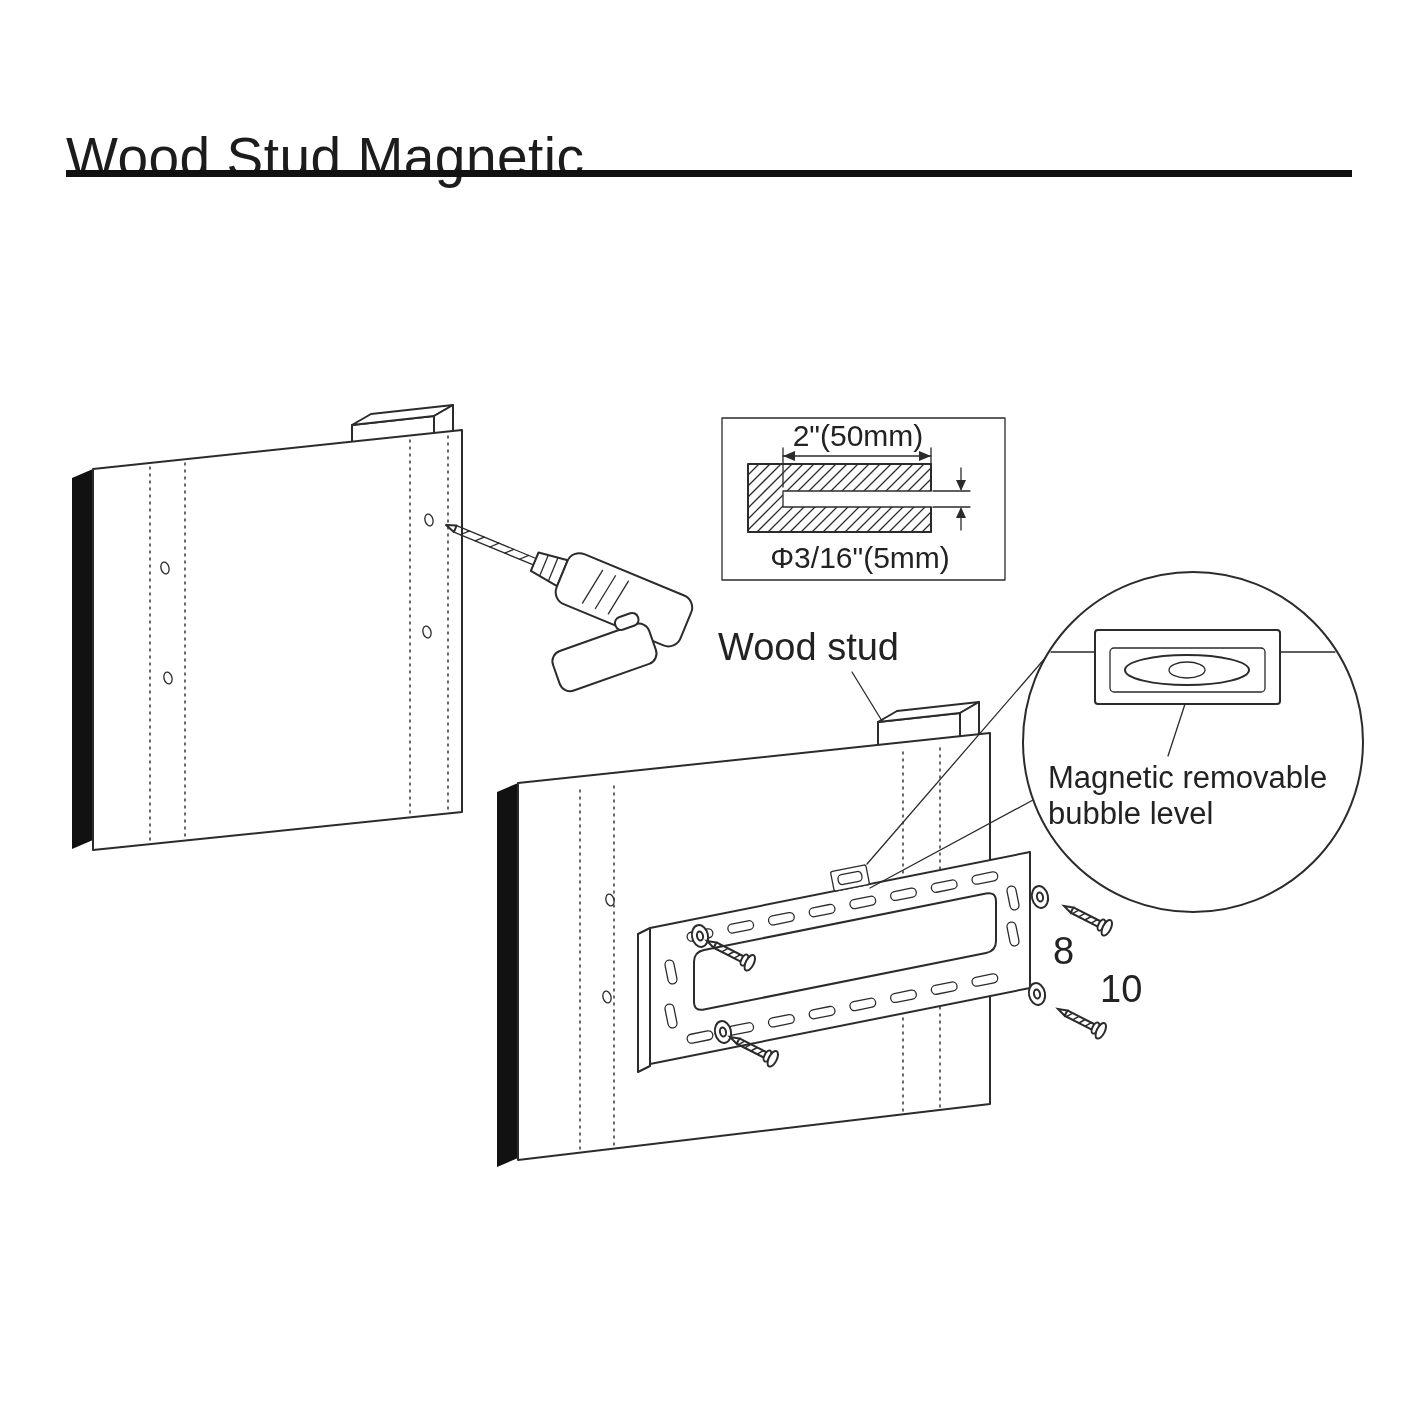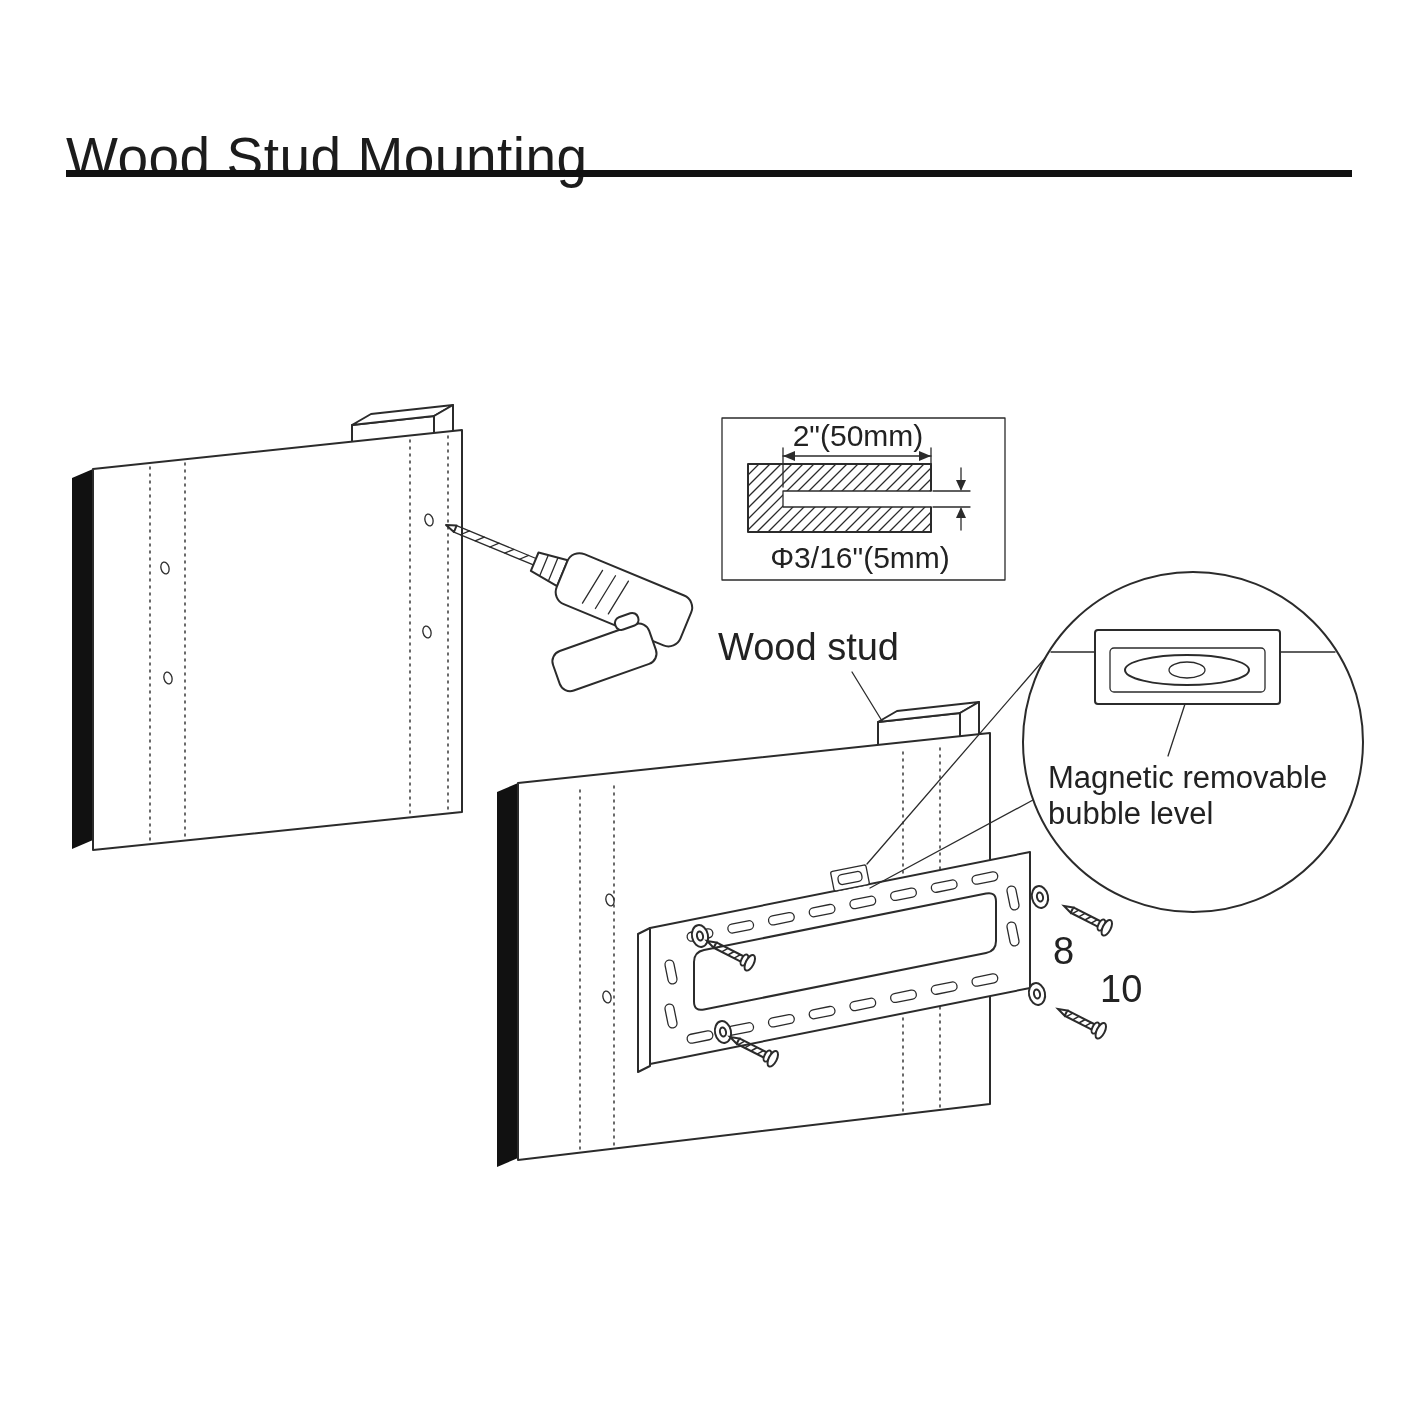--- a/index.html
+++ b/index.html
@@ -14,21 +14,21 @@
   .solid{fill:#111;stroke:none;}
   .arr{fill:#2b2b2b;stroke:none;}
   .t-dim{font-size:30px;fill:#222;}
   .t-label{font-size:38px;fill:#222;}
   .t-level{font-size:31px;fill:#222;}
   .t-num{font-size:38px;fill:#222;}
 </style>
 </head>
 <body>
 
-<h1 class="page-title">Wood Stud Mounting</h1>
+<h1 class="page-title">Wood Stud Magnetic</h1>
 <div class="title-rule"></div>
 
 <svg id="diagram" width="1417" height="1417" viewBox="0 0 1417 1417">
   <defs>
     <g id="lag-screw">
       <polygon points="0,0 9,-3 9,3" fill="#fff" stroke="#2b2b2b" stroke-width="2"></polygon>
       <line x1="9" y1="-3" x2="40" y2="-3" stroke="#2b2b2b" stroke-width="2"></line>
       <line x1="9" y1="3" x2="40" y2="3" stroke="#2b2b2b" stroke-width="2"></line>
       <line x1="15" y1="-3" x2="11" y2="3" stroke="#2b2b2b" stroke-width="1.5"></line>
       <line x1="22" y1="-3" x2="18" y2="3" stroke="#2b2b2b" stroke-width="1.5"></line>

